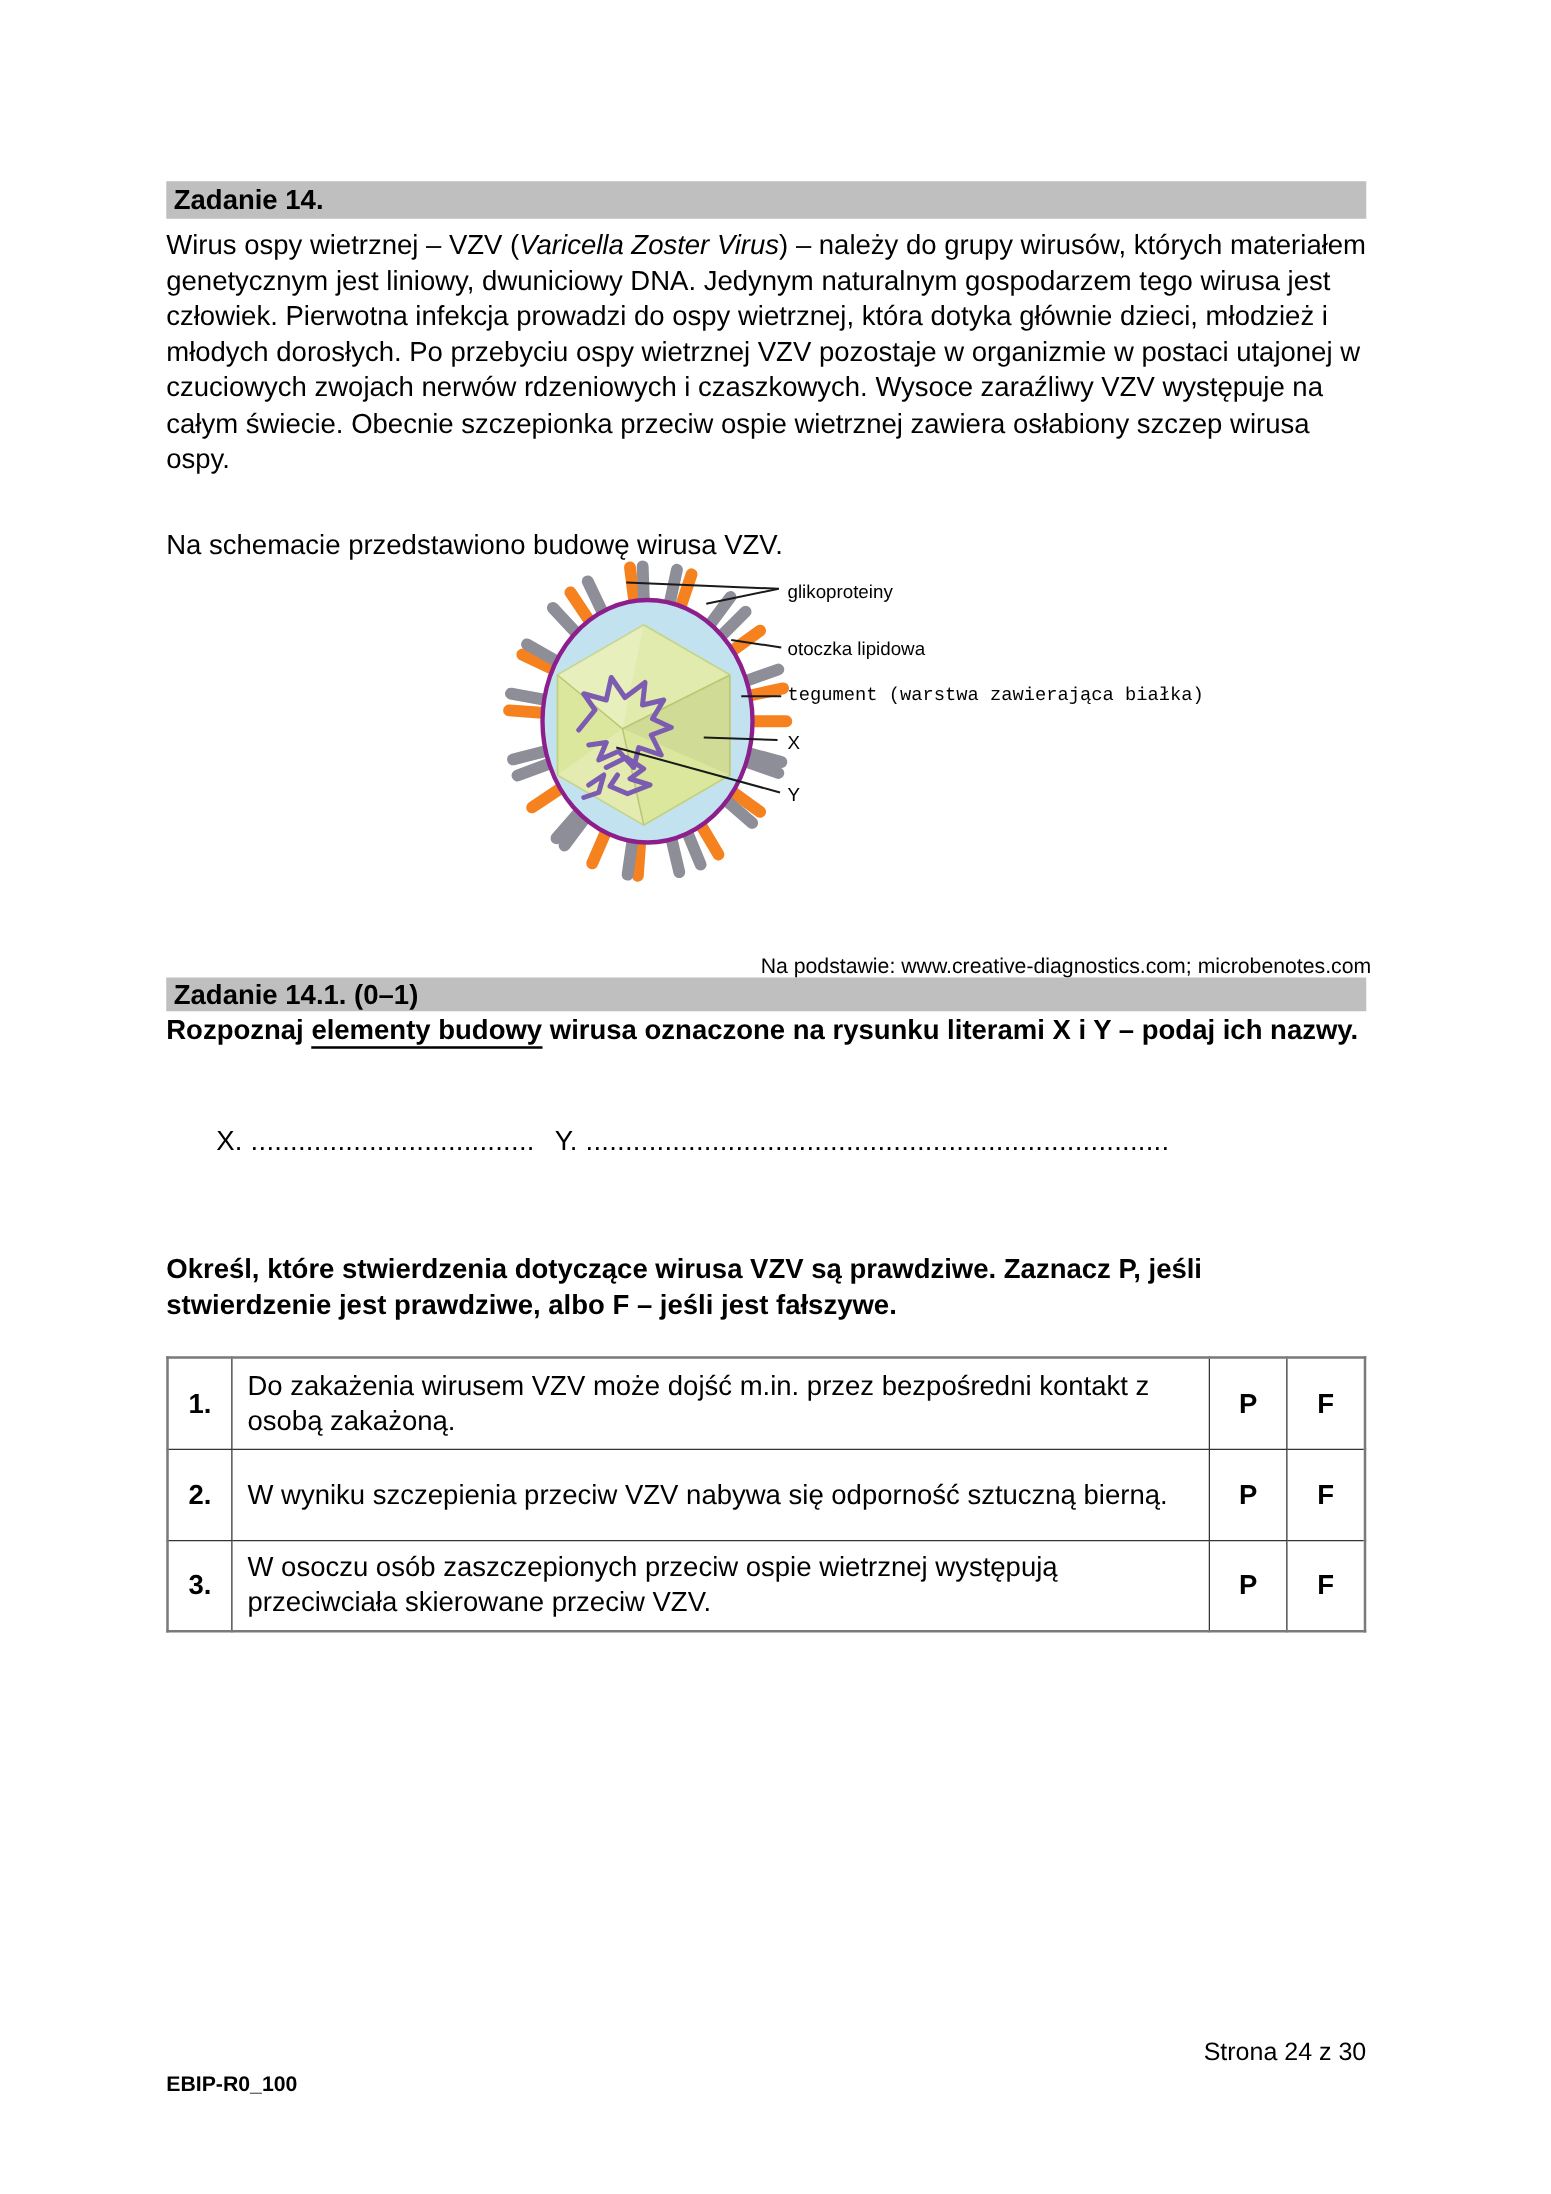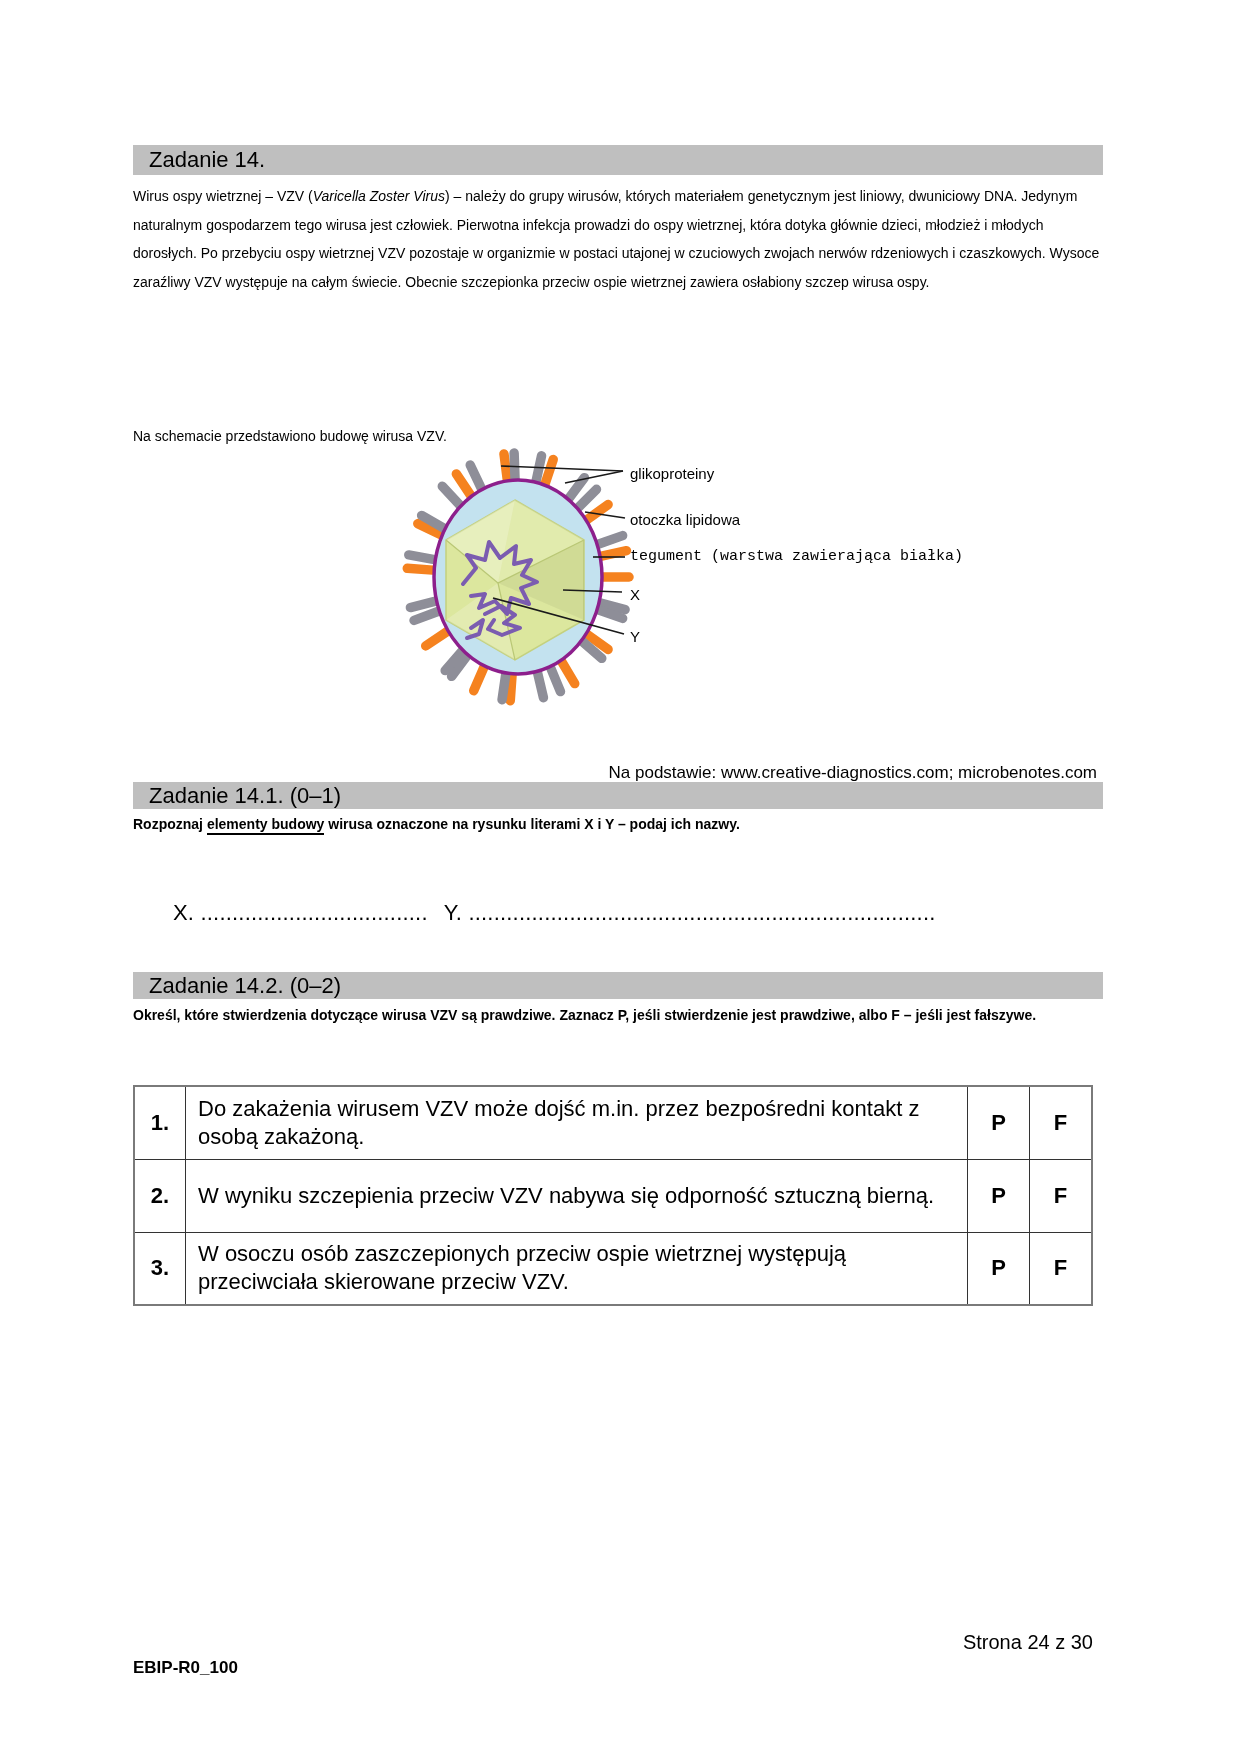--- a/index.html
+++ b/index.html
@@ -3,26 +3,26 @@
 <meta charset="utf-8">
 <style>
   html,body{margin:0;padding:0;background:#fff;}
   .page{
     position:relative;width:1241px;height:1755px;background:#ffffff;
     font-family:"Liberation Sans", sans-serif;color:#000;overflow:hidden;
   }
   .abs{position:absolute;}
   .bar{
     left:133px;width:954px;background:#bfbfbf;
-    font-weight:normal;font-size:22px;padding-left:16px;
+    font-weight:bold;font-size:22px;padding-left:6px;
   }
   .bar1{top:145px;height:30px;line-height:30px;}
   .bar2{top:782px;height:27px;line-height:27px;}
   .bar3{top:972px;height:27px;line-height:27px;}
-  .body-text{font-size:14px;line-height:28.5px;}
+  .body-text{font-size:22px;line-height:28.5px;}
   .intro{top:182px;left:133px;width:967px;}
   .caption{top:398px;left:133px;width:967px;margin-top:24px;}
   .bold{font-weight:bold;}
   .ital{font-style:italic;}
   .underl{border-bottom:2.5px solid #000;padding-bottom:1px;}
   .diagram{top:408px;left:133px;width:960px;height:322px;}
   .diagram svg{position:absolute;left:0;top:0;}
   .dlabel{position:absolute;left:497px;font-size:15px;line-height:24px;white-space:nowrap;}
   .src{top:763px;left:133px;width:964px;text-align:right;font-size:17px;}
   .instr141{top:810px;left:133px;width:965px;}
@@ -126,23 +126,20 @@
   <div class="abs bar bar2">
     <span>Zadanie 14.1. (0–1)</span>
   </div>
   <div class="abs body-text bold instr141"><span>Rozpoznaj </span><span class="underl">elementy budowy</span><span> wirusa oznaczone na rysunku literami X i Y – podaj ich nazwy.</span></div>
 
   <div class="abs answers">
     <span>X. ....................................</span>
     <span>Y. ..........................................................................</span>
   </div>
 
-  <div class="abs bar bar3">
-    <span>Zadanie 14.2. (0–2)</span>
-  </div>
   <div class="abs body-text bold instr142">Określ, które stwierdzenia dotyczące wirusa VZV są prawdziwe. Zaznacz P, jeśli stwierdzenie jest prawdziwe, albo F – jeśli jest fałszywe.</div>
 
   <table class="tf">
     <tbody>
       <tr class="tfrow">
         <td class="num">1.</td>
         <td class="stmt">Do zakażenia wirusem VZV może dojść m.in. przez bezpośredni kontakt z osobą zakażoną.</td>
         <td class="pf">P</td>
         <td class="pf">F</td>
       </tr>

